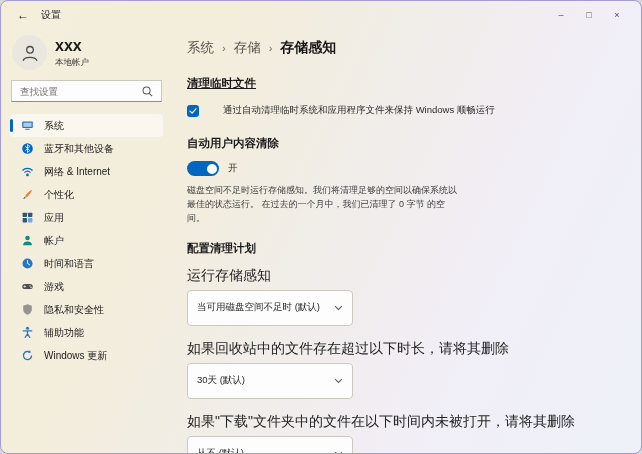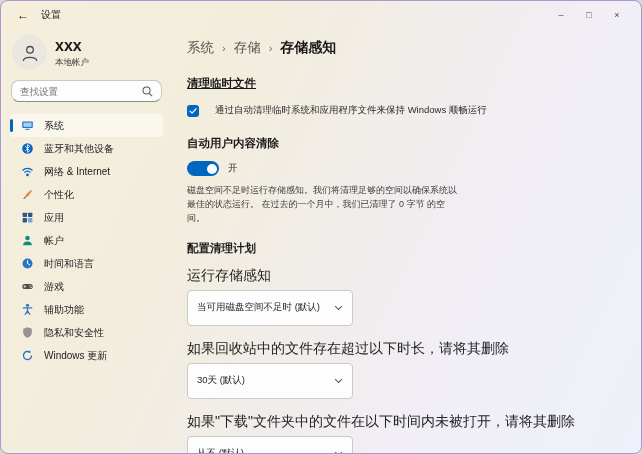--- a/index.html
+++ b/index.html
@@ -32,21 +32,21 @@
   
   .sidebar { width: 168px; flex: 0 0 168px; padding: 2px 6px 0 9px; }
   .account { display:flex; align-items:center; gap: 8px; margin: 4px 0 10px 2px; }
   .avatar { width: 35px; height: 35px; border-radius: 50%; background:#eae7e0;
             display:flex; align-items:center; justify-content:center; }
   .acct-name { font-size: 16px; font-weight: bold; color:#1a1a1a; }
   .acct-type { font-size: 8.5px; color:#3c3c3c; margin-top: 2px; text-align: center; }
 
   .searchbox { position: relative; height: 22px; margin: 0 1px 12px 1px;
                background:#fdfdfd; border:1px solid #cbc8c1; border-bottom-color:#8f8d88;
-               border-radius: 8px; display:flex; align-items:center; }
+               border-radius: 0; display:flex; align-items:center; }
   .searchbox input { border:0; outline:0; background:transparent; width: 100%;
                font-size: 9.5px; padding: 0 22px 0 8px; color:#1a1a1a;
                font-family: "Liberation Sans", sans-serif; }
   .searchbox input::placeholder { color:#757470; }
   .search-icon { position:absolute; right:7px; top:4px; }
 
   .nav { display:flex; flex-direction: column; }
   .nav-item { position: relative; height: 23px; display:flex; align-items:center; gap: 10px;
               padding-left: 11px; border-radius: 4px; font-size: 10px; color:#1c1c1c; cursor: default; }
   .nav-item .ico { width: 13px; height: 13px; display:flex; align-items:center; justify-content:center; }
@@ -59,21 +59,21 @@
   .breadcrumb { display:flex; align-items:center; gap: 8px; margin-top: 4px; height: 22px; }
   .crumb { font-size: 13.5px; color:#56544f; cursor: default; }
   .crumb-sep { font-size: 11px; color:#6b6963; }
   .crumb-current { font-size: 14px; font-weight: bold; color:#161616; }
 
   .sec-heading { font-size: 11.5px; font-weight: bold; color:#1a1a1a; }
   .h-temp { margin-top: 17px; text-decoration: underline; }
   .h-auto { margin-top: 19px; }
   .h-sched { margin-top: 15px; }
 
-  .checkbox-row { display:flex; align-items:center; gap: 16px; margin-top: 13px; }
+  .checkbox-row { display:flex; align-items:center; gap: 24px; margin-top: 13px; }
   .checkbox { width: 12px; height: 12px; border-radius: 3px; background: var(--accent,#0067c0);
               display:flex; align-items:center; justify-content:center; flex: 0 0 12px; }
   .body-text { font-size: 9.5px; color:#2a2a2a; }
 
   .toggle-row { display:flex; align-items:center; gap: 9px; margin-top: 10px; }
   .toggle { width: 32px; height: 15px; border-radius: 8px; background: var(--accent,#0067c0); position: relative; }
   .toggle .knob { position:absolute; right: 2.5px; top: 2.5px; width: 10px; height: 10px;
                   border-radius: 50%; background:#fff; }
 
   .desc { margin-top: 8px; font-size: 9px; line-height: 1.55; color:#3d3d3d; max-width: 272px; }
@@ -211,33 +211,33 @@
                 <path d="M4.6 6.4 v3.2 M3 8 h3.2" stroke="#dcdcdc" stroke-width="1"></path>
                 <circle cx="11" cy="7.2" r="1" fill="#9fd66b"></circle>
                 <circle cx="12.4" cy="9" r="1" fill="#dcdcdc"></circle>
               </svg>
           </span>
           <span>游戏</span>
         </div>
         <div class="nav-item">
           <span class="ico">
             <svg width="13" height="13" viewBox="0 0 16 16">
+                <path d="M8 1.6 L13.3 3.5 V7.6 C13.3 11 11 13.3 8 14.5 C5 13.3 2.7 11 2.7 7.6 V3.5 Z" fill="#97948f"></path>
+              </svg>
+          </span>
+          <span>隐私和安全性</span>
+        </div>
+        <div class="nav-item">
+          <span class="ico">
+            <svg width="13" height="13" viewBox="0 0 16 16">
                 <circle cx="8" cy="2.8" r="1.9" fill="#2b74c4"></circle>
                 <path d="M2.8 6 H13.2 M8 6 V9.8 M8 9.8 L5.2 14 M8 9.8 L10.8 14" stroke="#2b74c4" stroke-width="1.5" fill="none" stroke-linecap="round"></path>
               </svg>
           </span>
           <span>辅助功能</span>
-        </div>
-        <div class="nav-item">
-          <span class="ico">
-            <svg width="13" height="13" viewBox="0 0 16 16">
-                <path d="M8 1.6 L13.3 3.5 V7.6 C13.3 11 11 13.3 8 14.5 C5 13.3 2.7 11 2.7 7.6 V3.5 Z" fill="#97948f"></path>
-              </svg>
-          </span>
-          <span>隐私和安全性</span>
         </div>
         <div class="nav-item">
           <span class="ico">
             <svg width="13" height="13" viewBox="0 0 16 16">
                 <path d="M13 8 a5 5 0 1 1 -1.7 -3.75" stroke="#2b74c4" stroke-width="1.6" fill="none"></path>
                 <path d="M11.2 1.4 L11.5 5 L8.2 4.2 Z" fill="#2b74c4"></path>
               </svg>
           </span>
           <span>Windows 更新</span>
         </div>

